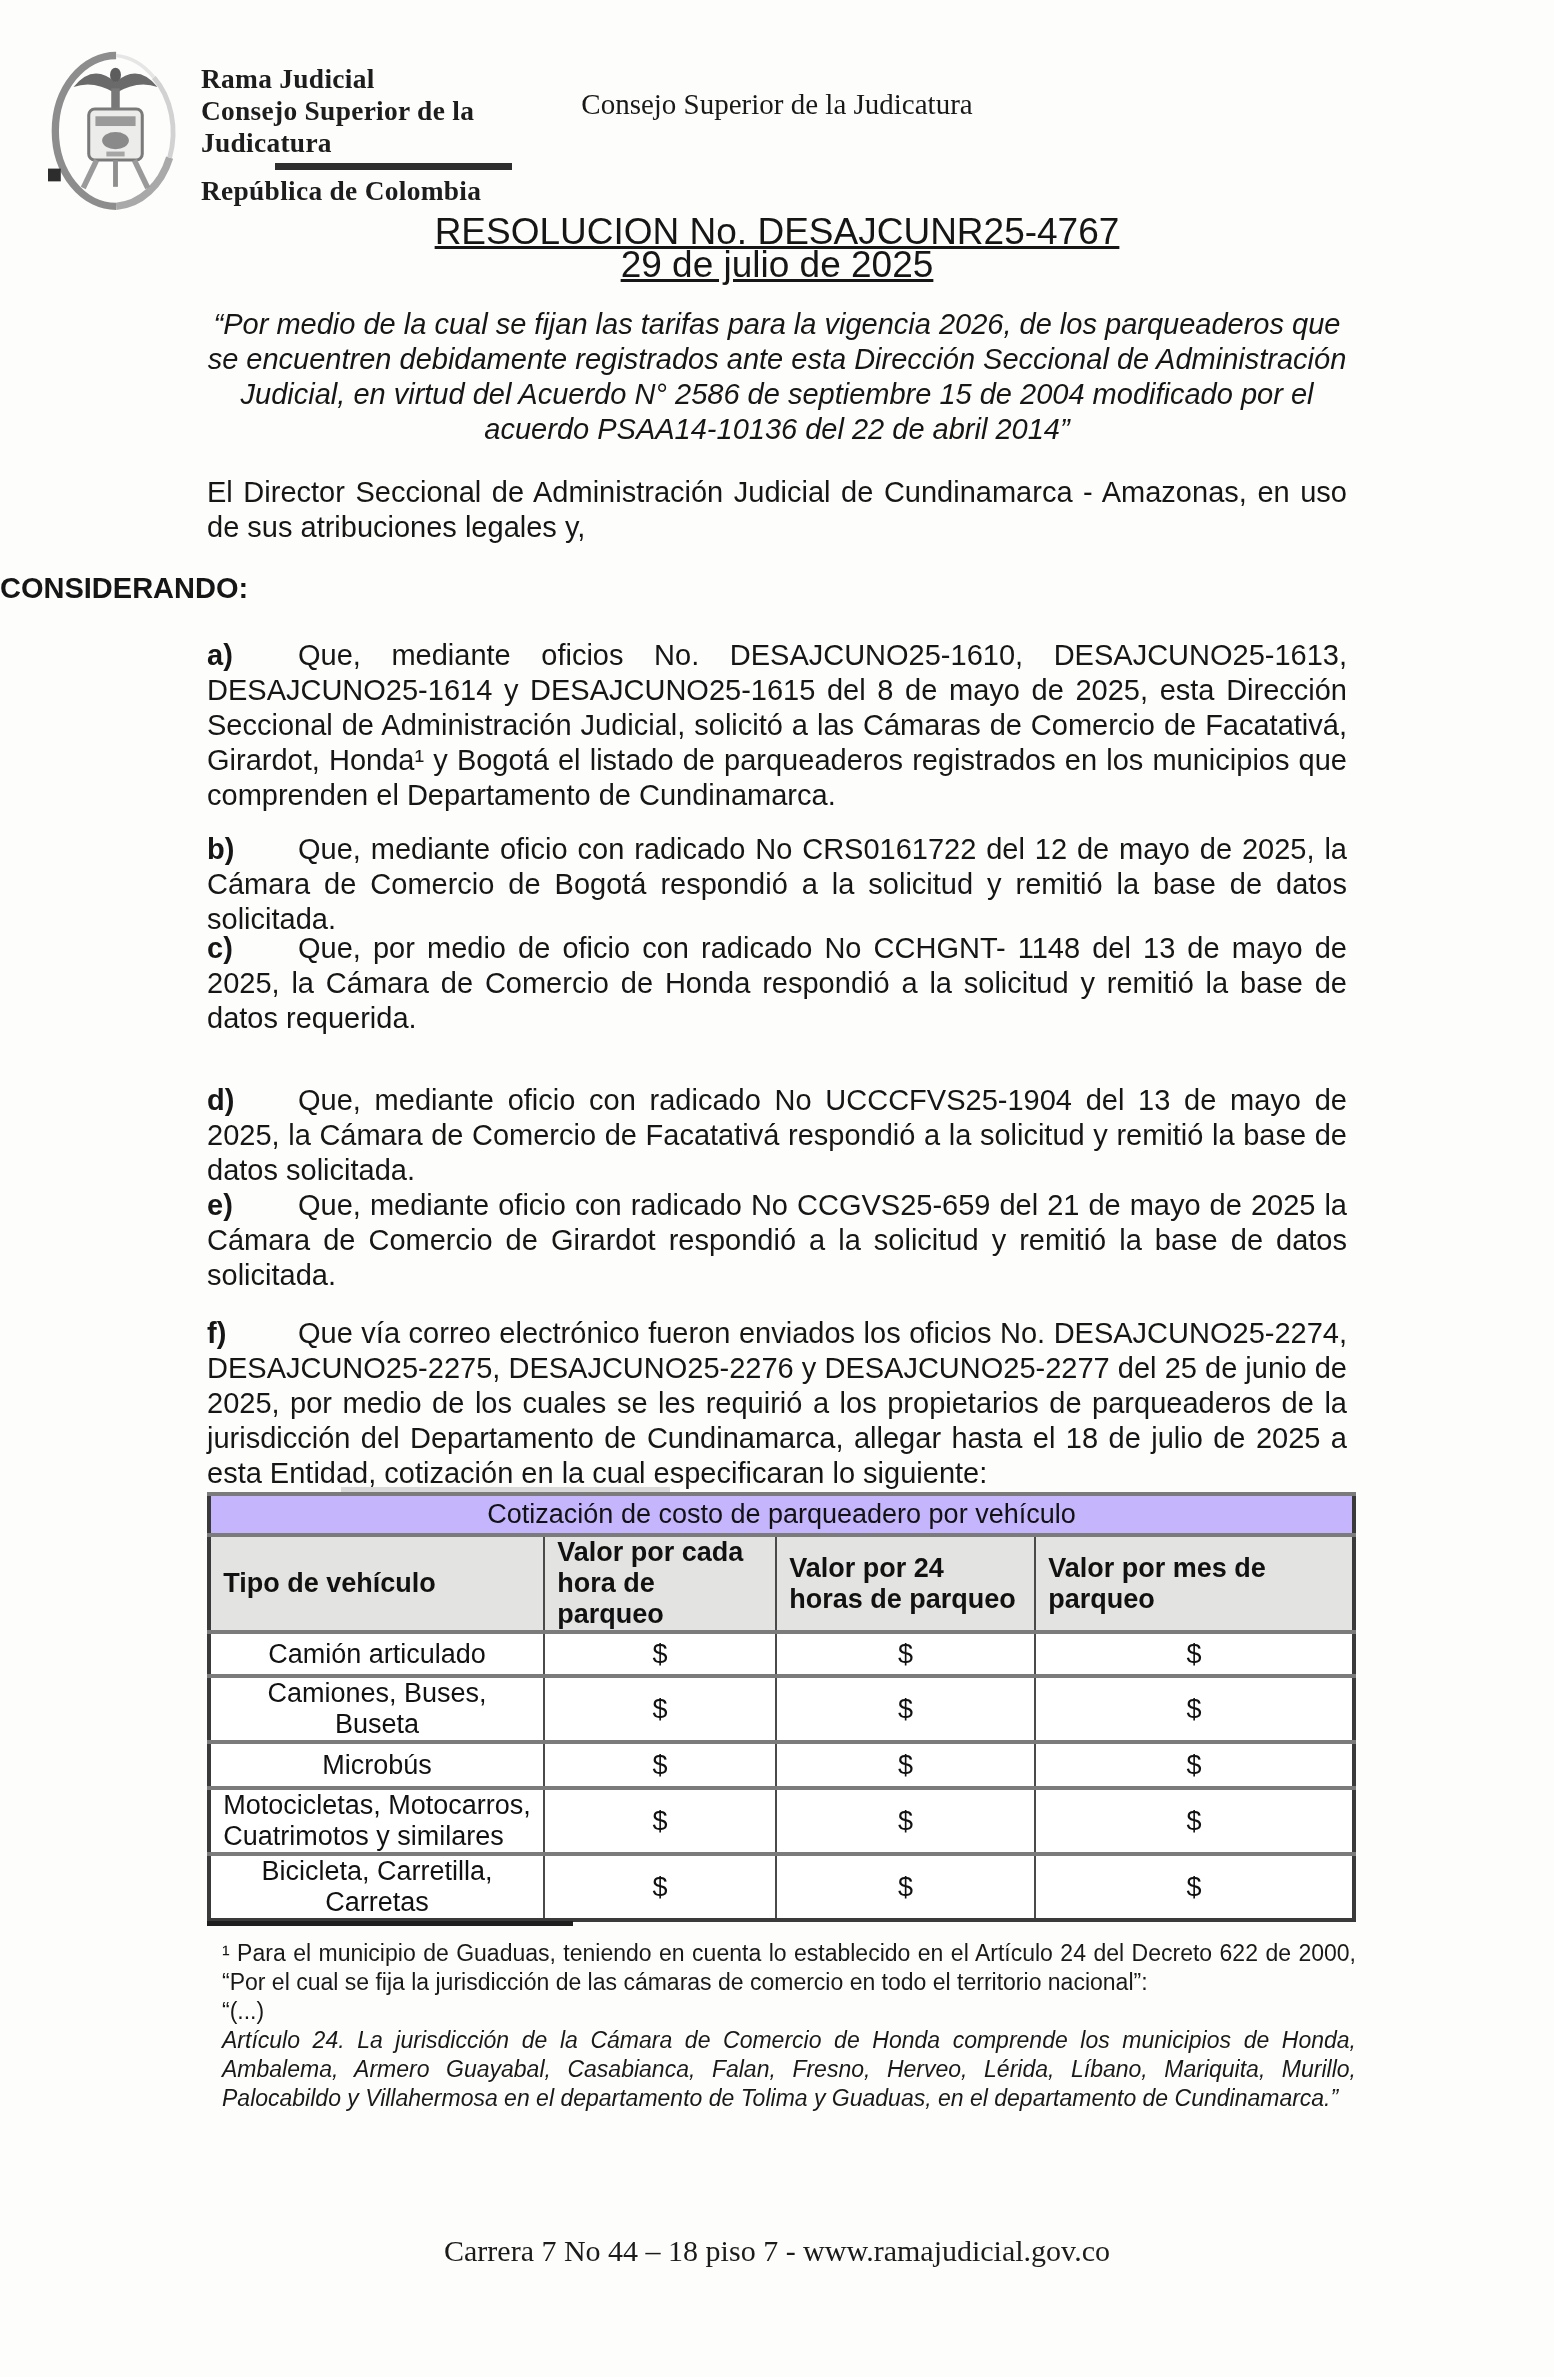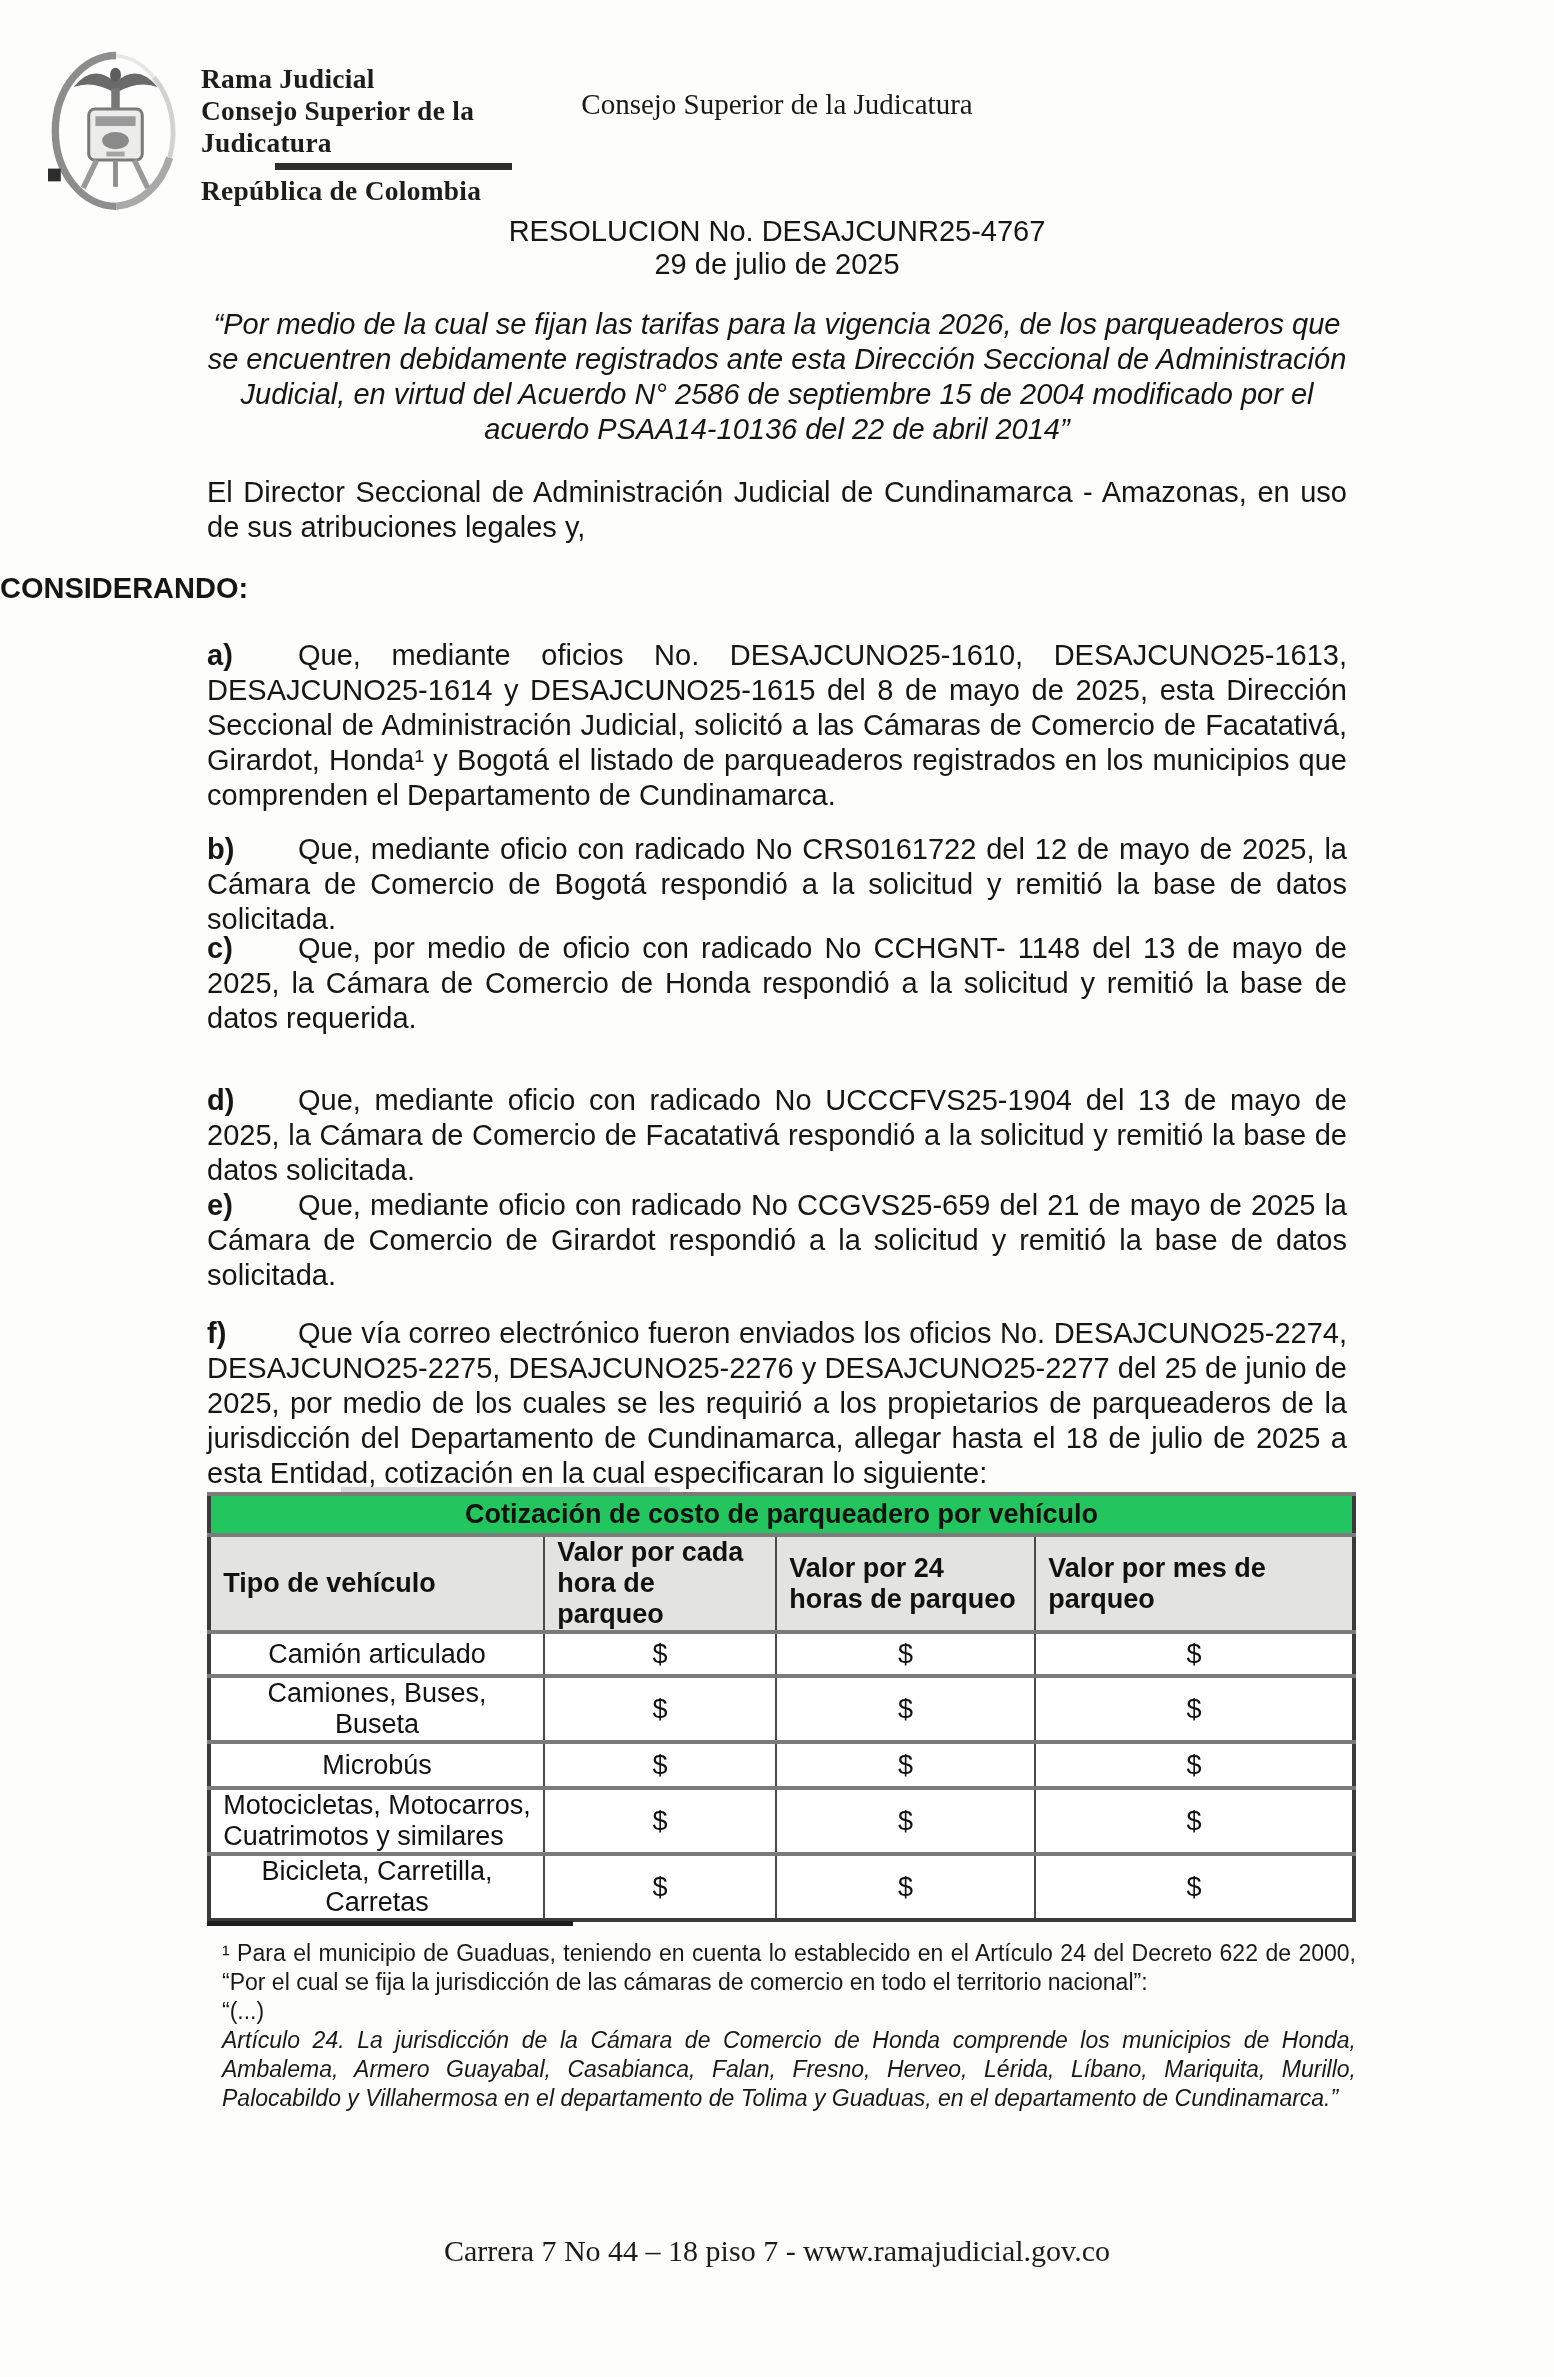--- a/index.html
+++ b/index.html
@@ -21,21 +21,21 @@
   }
   #left-divider { margin:4.3px 0 5.5px 74px; width:237px; height:6.7px; background:#2e2e2e; }
   #right-block {
     left:0; top:88px; width:1554px; text-align:center;
     font-family:"Liberation Serif", serif;
     font-size:29px; line-height:32px; color:#191919;
   }
 
   
   #resolution { left:0; top:215px; width:1554px; text-align:center;
-    font-size:29px; line-height:33px; }
+    font-size:37px; line-height:33px;text-decoration:underline; }
 
   
   #quote { left:207px; top:307px; width:1140px; text-align:center;
     font-style:italic; font-size:29px; line-height:35px; }
 
   
   #intro { left:207px; top:475px; width:1140px; text-align:justify;
     font-size:29px; line-height:35px; }
   #considerando { left:0; top:572px; width:1554px; text-align:left;
     font-weight:bold; font-size:29px; }
@@ -47,21 +47,21 @@
   #item-a { top:638px; } #item-b { top:832px; } #item-c { top:931px; }
   #item-d { top:1059px;margin-top:24px; } #item-e { top:1188px; } #item-f { top:1316px; }
 
   
   #tablewrap { left:207px; top:1492px; }
   table.cot { border-collapse:collapse; table-layout:fixed; width:1145px;
     font-size:27px; color:#111; background:#fff;
     border:4.9px solid #3a3a3a; }
   .cot th, .cot td { border-left:2.4px solid #4a4a4a; border-top:4.3px solid #7b7b7b;
     padding:0 12.2px; vertical-align:middle; overflow:hidden;text-align:center; }
-  .cot .title-row td { background:#22c55e; font-weight:bold; }
+  .cot .title-row td { background:#c4b5fd; font-weight:normal; }
   .cot .head-row th { background:#e3e3e1; font-weight:bold; text-align:left; }
   .cot .hjust { text-align:justify; }
   .cot td.vjust { text-align:justify; }
 
   
   #fn-rule { left:207px; top:1921px; width:366px; height:4.9px; background:#1e1e1e; }
   #footnote { left:207px; top:1939px; width:1149px;
     font-size:23px; line-height:29px; color:#191919; }
   #footnote p { margin:0; text-align:justify;padding-left:15px; }
   .fn-italic { font-style:italic; }

